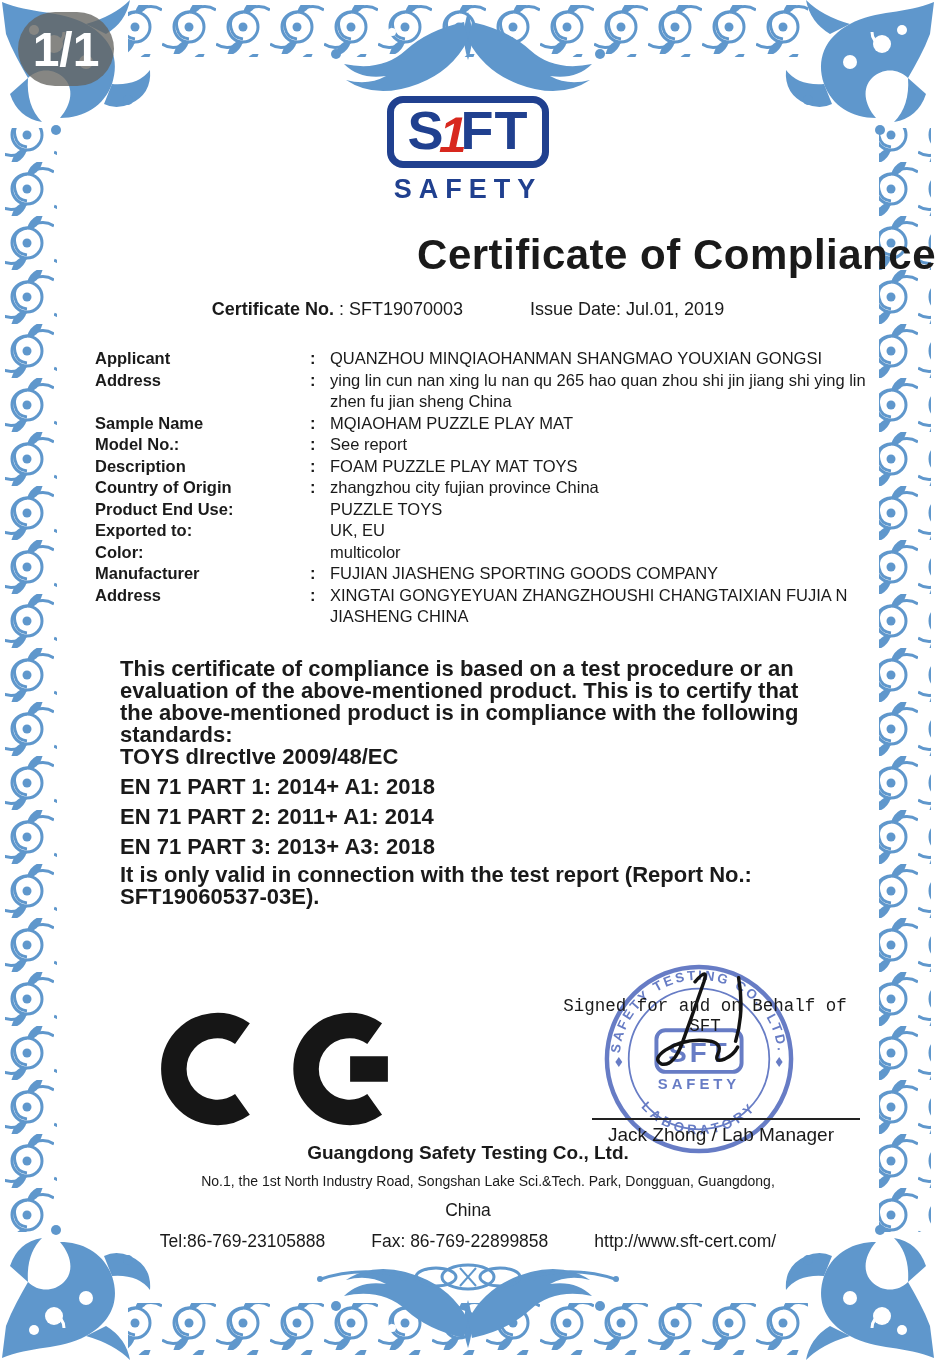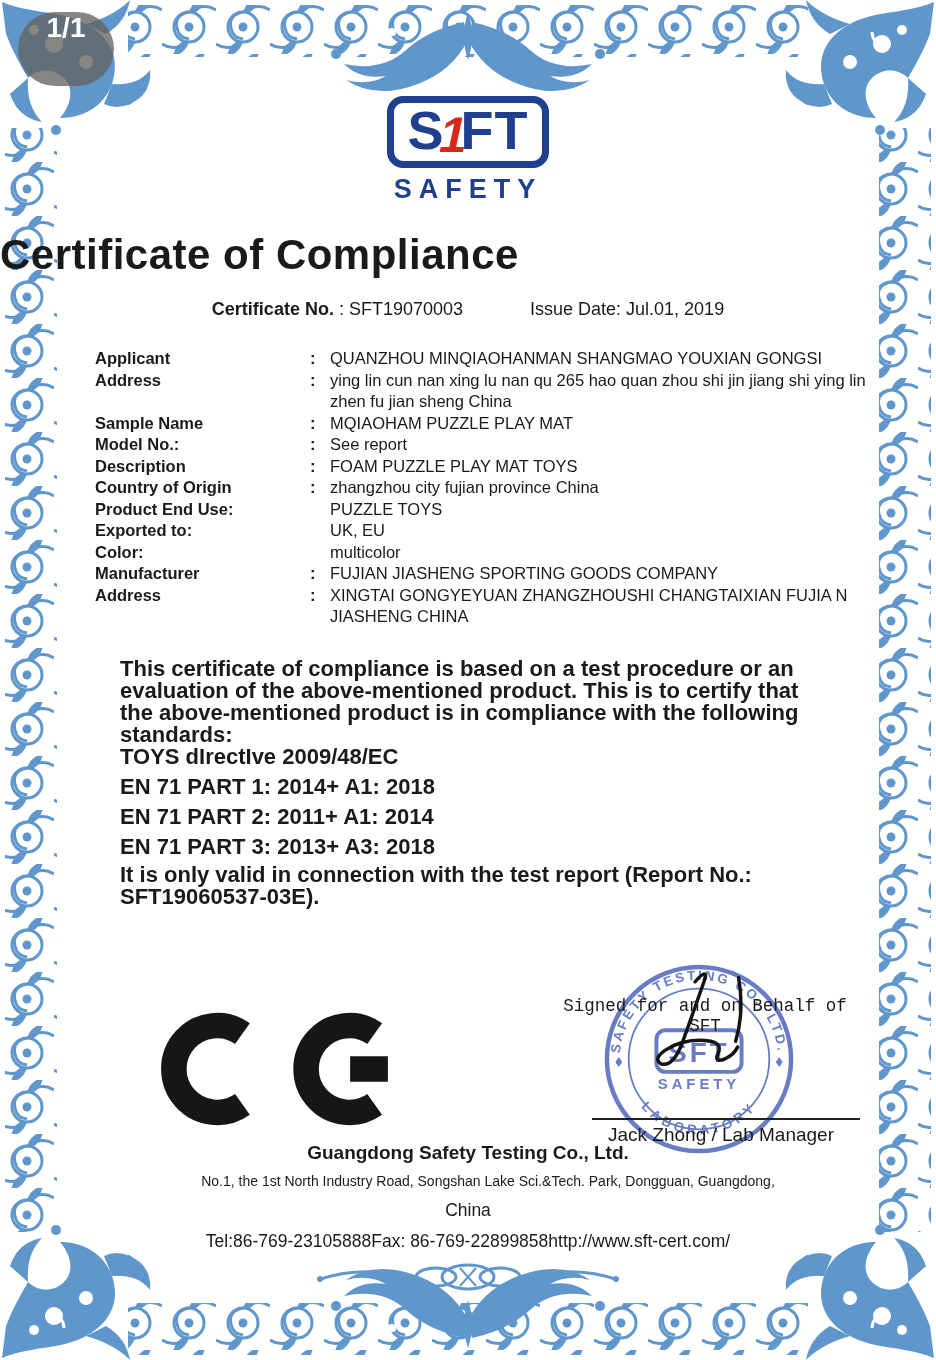--- a/index.html
+++ b/index.html
@@ -9,38 +9,38 @@
     font-family:"Liberation Sans","DejaVu Sans",sans-serif;
   }
   .border-svg{position:absolute;inset:0;z-index:0;}
   .content{position:absolute;inset:0;z-index:1;}
 
   
   .badge{
     position:absolute;left:18px;top:12px;z-index:3;
     width:96px;height:74px;border-radius:38px;
     background:rgba(100,100,96,0.78);
-    display:flex;align-items:flex-start;justify-content:center;
-    color:#fff;font-size:28px;font-weight:bold;
+    display:flex;align-items:center;justify-content:center;
+    color:#fff;font-size:48px;font-weight:bold;
   }
 
   
   .logo-wrap{padding-top:96px;text-align:center;}
   .logo-box{
     display:inline-block;border:7px solid #20408f;border-radius:16px;
     padding:0 14px 4px 14px;line-height:1;
   }
   .logo-box .ltr{font-size:54px;font-weight:bold;color:#20408f;letter-spacing:1px;}
   .logo-box .one{
     display:inline-block;font-size:50px;font-weight:bold;color:#d8281e;
     transform:skewX(-12deg);margin:0 -7px 0 -5px;position:relative;top:3px;
   }
   .logo-sub{margin-top:6px;color:#20408f;font-size:27px;font-weight:bold;letter-spacing:7px;}
 
-  .title{margin-top:26px;text-align:left;font-size:42px;font-weight:bold;letter-spacing:0.5px;}
+  .title{margin-top:26px;text-align:right;font-size:42px;font-weight:bold;letter-spacing:0.5px;}
 
   .cert-line{margin-top:20px;text-align:center;font-size:18px;}
   .cert-line .b{font-weight:bold;}
   .cert-line .issue{margin-left:62px;}
 
   
   .info{margin:28px 60px 0 95px;font-size:16.5px;line-height:21.5px;}
   .info-row{display:flex;}
   .info-label{width:215px;font-weight:bold;flex:none;}
   .info-sep{width:20px;font-weight:bold;flex:none;}
@@ -57,21 +57,21 @@
   .signed-for{position:absolute;left:545px;top:28px;width:320px;text-align:center;font-size:17.5px;z-index:3;font-family:Liberation Mono, monospace;}
   .stamp{position:absolute;left:600px;top:-8px;z-index:2;}
   .sig-line{position:absolute;left:592px;top:150px;width:268px;border-top:2px solid #222;z-index:3;}
   .signatory{position:absolute;left:556px;top:156px;width:330px;text-align:center;font-size:19px;z-index:3;}
 
   
   .footer{text-align:center;}
   .f-company{margin-top:4px;font-size:19px;font-weight:bold;}
   .f-addr1{margin-top:9px;font-size:14px;padding-left:40px;}
   .f-addr2{margin-top:11px;font-size:17.5px;}
-  .f-contact{margin-top:10px;font-size:17.5px;display:flex;justify-content:center;}
+  .f-contact{margin-top:10px;font-size:17.5px;display:flex;justify-content:center;gap:46px;}
   .f-divider{margin-top:8px;}
 </style>
 </head>
 <body>
 
 <svg class="border-svg" width="936" height="1360" viewBox="0 0 936 1360" xmlns="http://www.w3.org/2000/svg" aria-hidden="true">
   <defs>
     <pattern id="vine" x="0" y="0" width="54" height="54" patternUnits="userSpaceOnUse">
       <g fill="none" stroke="#5f97cc" stroke-width="3">
         <circle cx="27" cy="27" r="15"></circle>

